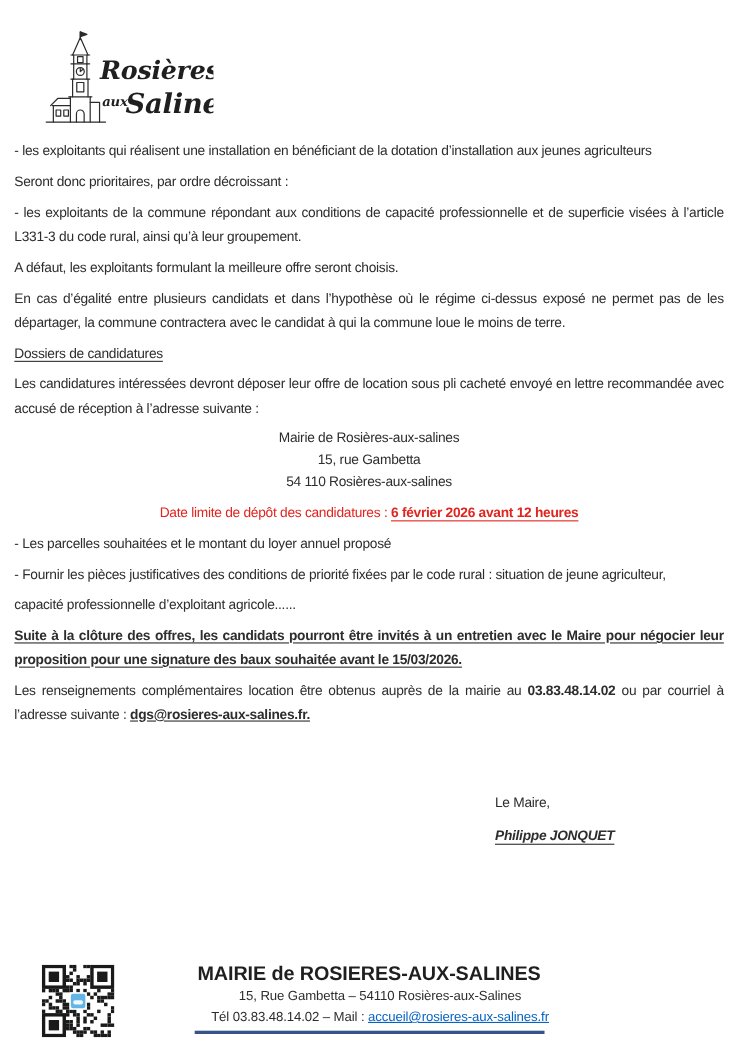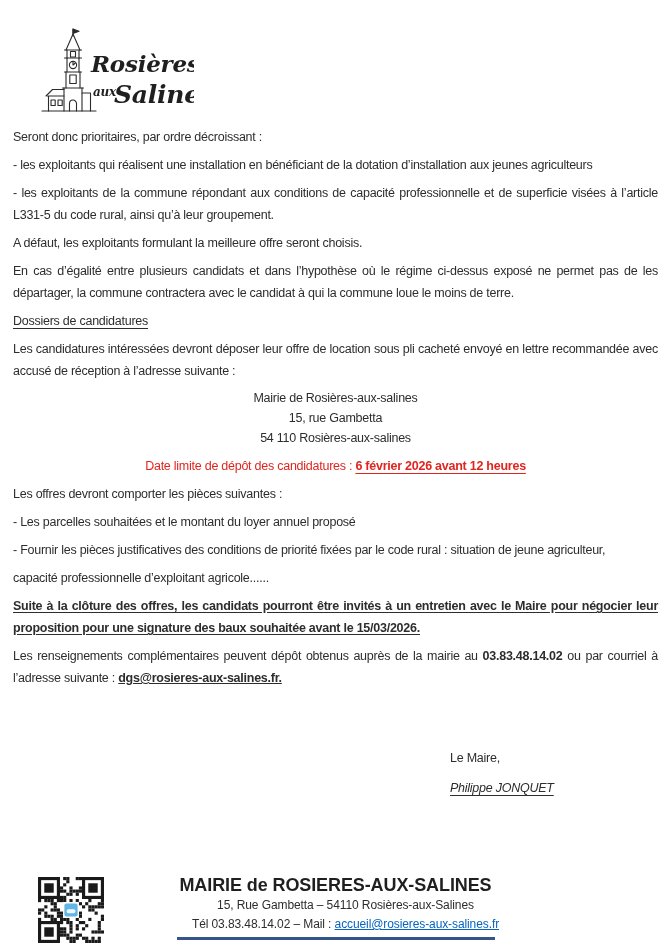--- a/index.html
+++ b/index.html
@@ -15,21 +15,21 @@
   .just{text-align:justify;}
   .heading-underline{text-decoration:underline;text-underline-offset:3px;}
   .address{text-align:center;line-height:20px;margin:0 0 7px 0;}
   .deadline{text-align:center;color:#e0251f;margin:0 0 8px 0;}
   .deadline .dl-strong{font-weight:bold;text-decoration:underline;text-underline-offset:3px;}
   .bold-note{font-weight:bold;text-decoration:underline;text-underline-offset:2px;text-align:justify;}
   .phone{font-weight:bold;}
   .mail-dark{color:inherit;font-weight:bold;text-decoration:underline;cursor:pointer;}
   .signature{margin-top:58px;margin-left:437px;}
   .signature p{margin:0 0 8px 0;}
-  .sig-name{font-weight:normal;font-style:italic;text-decoration:underline;text-underline-offset:3px;}
+  .sig-name{font-weight:bold;font-style:italic;text-decoration:underline;text-underline-offset:3px;}
   .footer{position:absolute;left:0;right:0;top:874px;text-align:center;letter-spacing:-0.1px;}
   .qr{position:absolute;left:38px;top:3px;width:66px;height:66px;}
   .f-title{font-weight:bold;font-size:18px;line-height:22px;color:#1f1f1f;}
   .f-line{font-size:12px;line-height:19px;color:#2d2d2d;padding-left:20px;}
   .f-link{color:#0563c1;text-decoration:underline;cursor:pointer;}
   .f-bar{width:318px;height:3px;background:#35558a;margin:3px auto 0 auto;}
 </style>
 </head>
 <body>
 
@@ -61,42 +61,41 @@
         <path d="M46 67 h8.5 v18"></path>
         <path d="M6 85 h54"></path>
       </g>
       <text x="55" y="46" font-size="23" font-weight="bold">Rosières</text>
       <text x="57" y="70" font-size="12" font-weight="bold">aux</text>
       <text x="78" y="77" font-size="25" font-weight="bold">Salines</text>
     </svg>
   </div>
 
   <main class="content">
+    <p>- les exploitants qui réalisent une installation en bénéficiant de la dotation d’installation aux jeunes agriculteurs</p>
     <p>Seront donc prioritaires, par ordre décroissant :</p>
-    <p>- les exploitants qui réalisent une installation en bénéficiant de la dotation d’installation aux jeunes agriculteurs</p>
-    <p class="just">- les exploitants de la commune répondant aux conditions de capacité professionnelle et de superficie visées à l’article L331-5 du code rural, ainsi qu’à leur groupement.</p>
+    <p class="just">- les exploitants de la commune répondant aux conditions de capacité professionnelle et de superficie visées à l’article L331-3 du code rural, ainsi qu’à leur groupement.</p>
     <p>A défaut, les exploitants formulant la meilleure offre seront choisis.</p>
     <p class="just">En cas d’égalité entre plusieurs candidats et dans l’hypothèse où le régime ci-dessus exposé ne permet pas de les départager, la commune contractera avec le candidat à qui la commune loue le moins de terre.</p>
     <p class="heading-underline">Dossiers de candidatures</p>
     <p class="just">Les candidatures intéressées devront déposer leur offre de location sous pli cacheté envoyé en lettre recommandée avec accusé de réception à l’adresse suivante :</p>
 
     <div class="address">
       <div>Mairie de Rosières-aux-salines</div>
       <div>15, rue Gambetta</div>
       <div>54 110 Rosières-aux-salines</div>
     </div>
 
     <p class="deadline"><span>Date limite de dépôt des candidatures : </span><span class="dl-strong">6 février 2026 avant 12 heures</span></p>
 
-    <p>Les offres devront comporter les pièces suivantes :</p>
     <p>- Les parcelles souhaitées et le montant du loyer annuel proposé</p>
     <p>- Fournir les pièces justificatives des conditions de priorité fixées par le code rural : situation de jeune agriculteur,</p>
     <p>capacité professionnelle d’exploitant agricole......</p>
     <p class="bold-note">Suite à la clôture des offres, les candidats pourront être invités à un entretien avec le Maire pour négocier leur proposition pour une signature des baux souhaitée avant le 15/03/2026.</p>
-    <p class="just"><span>Les renseignements complémentaires peuvent dépôt obtenus auprès de la mairie au </span><span class="phone">03.83.48.14.02</span><span> ou par courriel à l’adresse suivante : </span><a class="mail-dark">dgs@rosieres-aux-salines.fr.</a></p>
+    <p class="just"><span>Les renseignements complémentaires location être obtenus auprès de la mairie au </span><span class="phone">03.83.48.14.02</span><span> ou par courriel à l’adresse suivante : </span><a class="mail-dark">dgs@rosieres-aux-salines.fr.</a></p>
 
     <div class="signature">
       <p>Le Maire,</p>
       <p class="sig-name">Philippe JONQUET</p>
     </div>
   </main>
 
   <footer class="footer">
     <svg class="qr" id="qr" viewBox="0 0 63 63">
         <rect x="24" y="0" width="3" height="3" fill="#1a1a1a"></rect>

